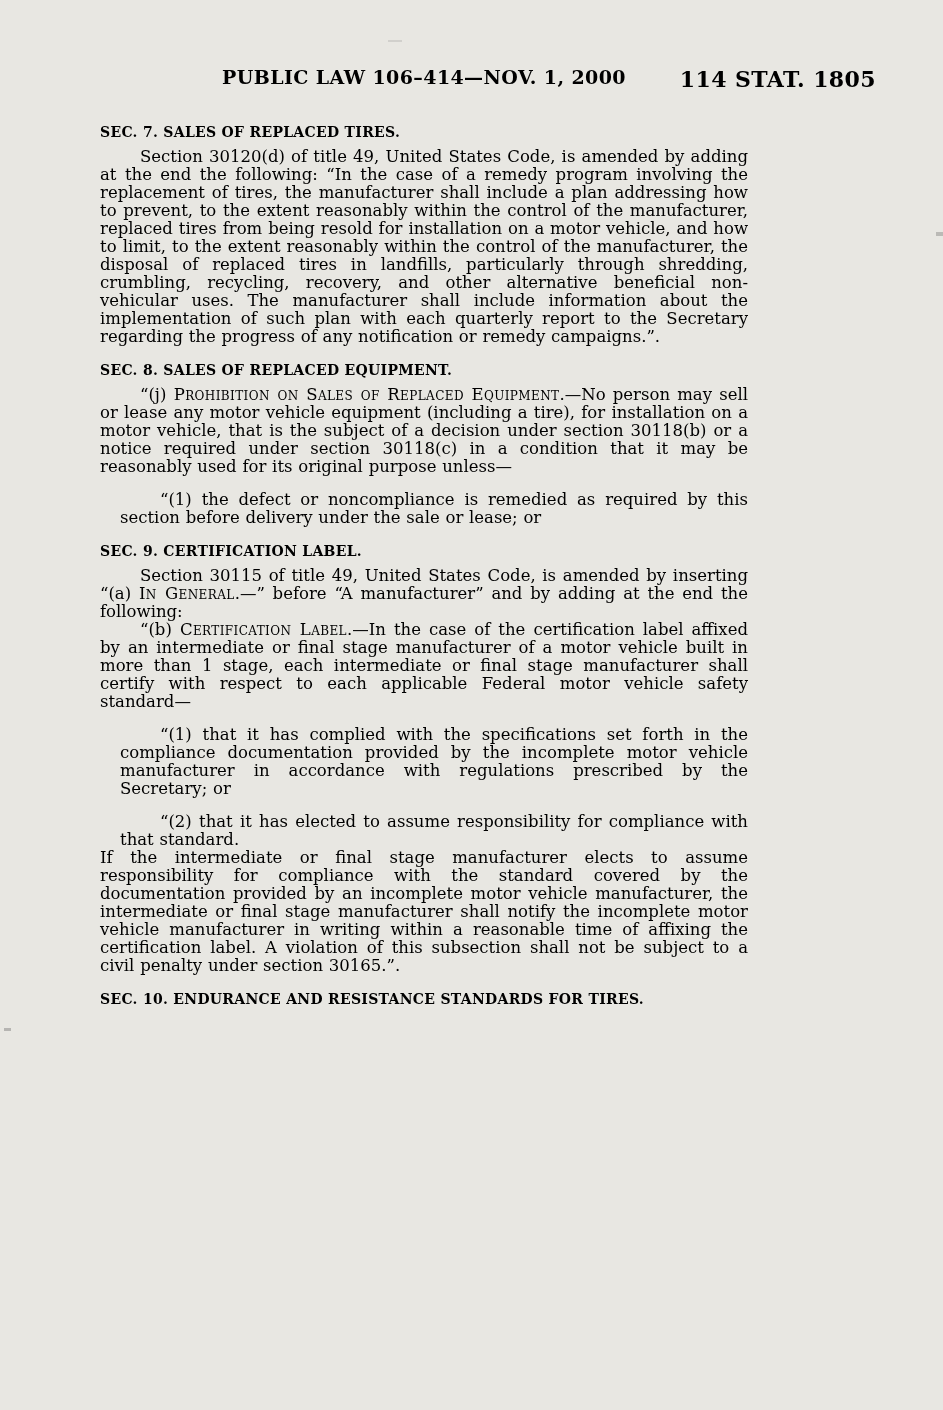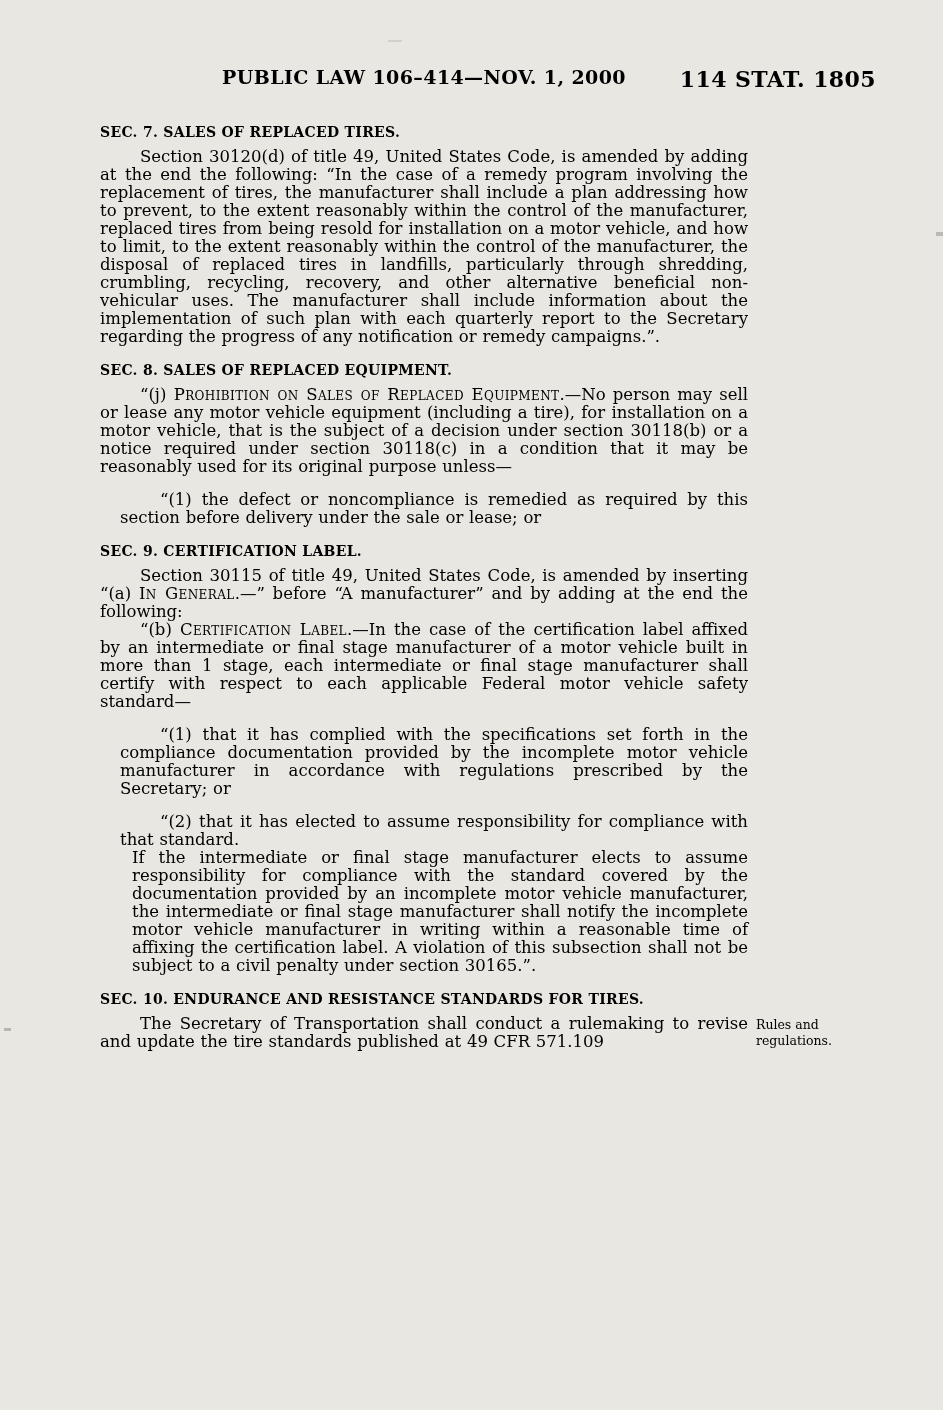--- a/index.html
+++ b/index.html
@@ -66,21 +66,21 @@
     line-height: 18px;
     text-align: justify;
     text-indent: 40px;
     word-spacing: 0.5px;
   }
   .para.sub {
     margin-left: 20px;
     text-indent: 40px;
     margin-top: 15px;
   }
-  .para.flush { text-indent: 0; margin-left: 32px; }
+  .para.flush { text-indent: 0; }
 
   .sc {
     font-variant: small-caps;
     letter-spacing: 0.4px;
   }
 
   
   .note-row { position: relative; }
   .margin-note {
     position: absolute;
@@ -129,20 +129,16 @@
       <h2 class="sec-heading">SEC. 9. CERTIFICATION LABEL.</h2>
       <p class="para"><span>Section 30115 of title 49, United States Code, is amended by inserting “(a) </span><span class="sc">In General</span><span>.—” before “A manufacturer” and by adding at the end the following:</span></p>
       <p class="para"><span>“(b) </span><span class="sc">Certification Label</span><span>.—In the case of the certification label affixed by an intermediate or final stage manufacturer of a motor vehicle built in more than 1 stage, each intermediate or final stage manufacturer shall certify with respect to each applicable Federal motor vehicle safety standard—</span></p>
       <p class="para sub">“(1) that it has complied with the specifications set forth in the compliance documentation provided by the incomplete motor vehicle manufacturer in accordance with regulations prescribed by the Secretary; or</p>
       <p class="para sub">“(2) that it has elected to assume responsibility for compliance with that standard.</p>
       <p class="para flush">If the intermediate or final stage manufacturer elects to assume responsibility for compliance with the standard covered by the documentation provided by an incomplete motor vehicle manufacturer, the intermediate or final stage manufacturer shall notify the incomplete motor vehicle manufacturer in writing within a reasonable time of affixing the certification label. A violation of this subsection shall not be subject to a civil penalty under section 30165.”.</p>
     </section>
 
     <section>
       <h2 class="sec-heading">SEC. 10. ENDURANCE AND RESISTANCE STANDARDS FOR TIRES.</h2>
-      <div class="note-row">
-        <p class="para">The Secretary of Transportation shall conduct a rulemaking to revise and update the tire standards published at 49 CFR 571.109</p>
-        <aside class="margin-note">Rules and regulations.</aside>
-      </div>
     </section>
 
   </main>
 </div>
 
 </body></html>

